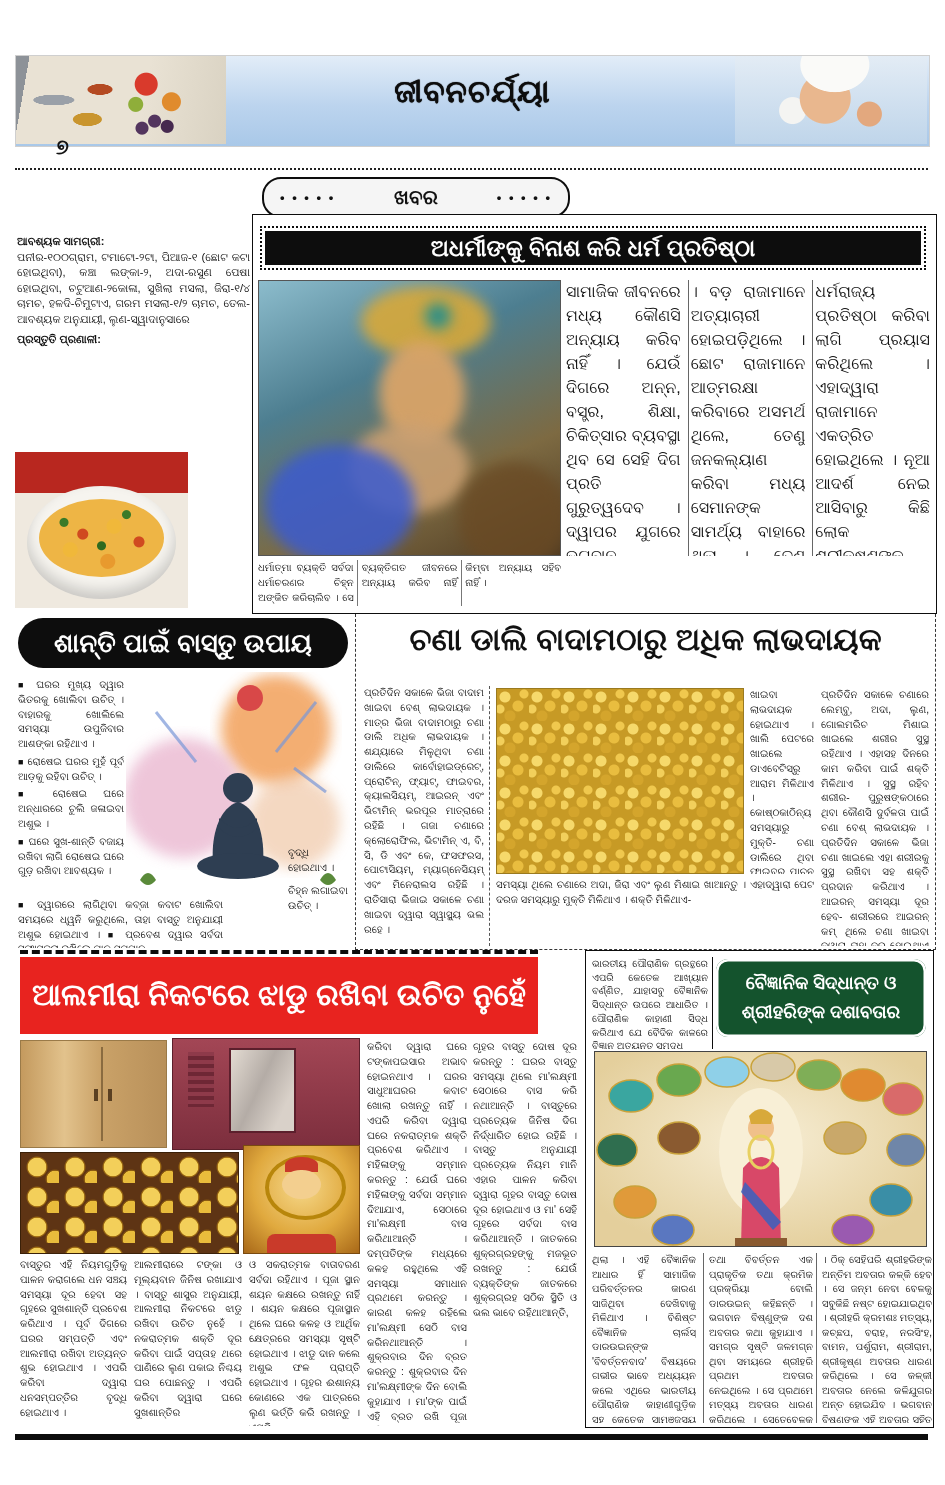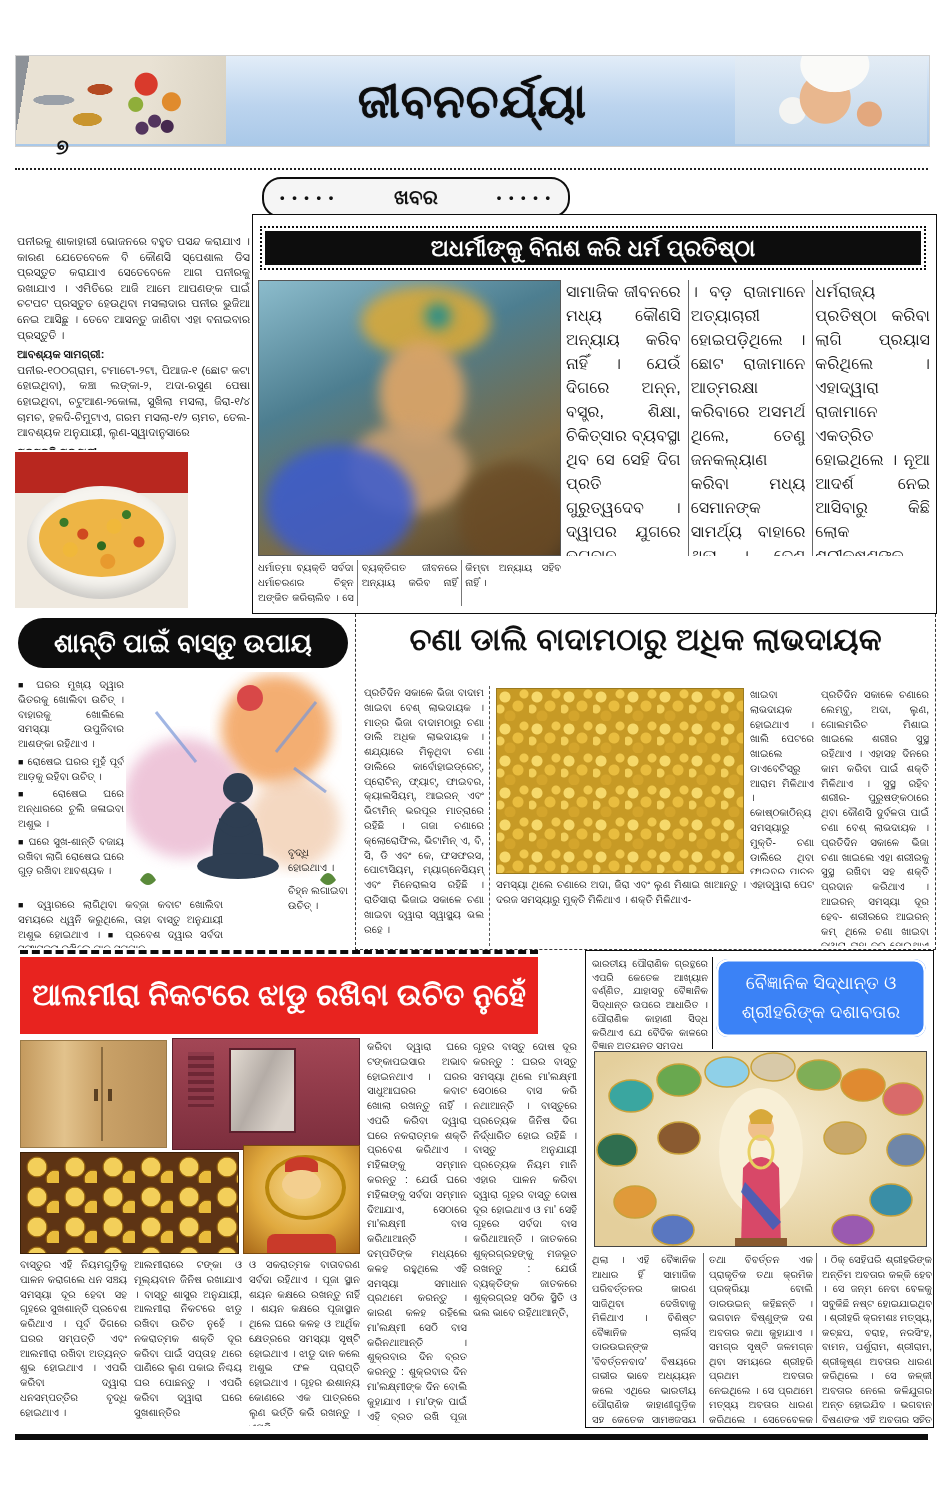--- a/index.html
+++ b/index.html
@@ -3,21 +3,21 @@
 <meta charset="utf-8">
 <style>
   html,body{margin:0;padding:0;background:#888;}
   #page{position:relative;width:945px;height:1485px;background:#ffffff;margin:0 auto;
         font-family:"Liberation Sans","DejaVu Sans",sans-serif;color:#111;overflow:hidden;}
   .abs{position:absolute;}
   .jt{text-align:justify;}
   .clip{overflow:hidden;}
   
   .band{background:linear-gradient(180deg,#e2edf8 0%,#bcd4ee 55%,#a9c8e8 100%);border:1px solid #cfcfcf;}
-  .mast-title{font-size:46px;font-weight:800;letter-spacing:1px;color:#0d0d0d;text-align:center;
+  .mast-title{font-size:31px;font-weight:800;letter-spacing:1px;color:#0d0d0d;text-align:center;
               text-shadow:0 0 1px #000;}
   .mono{font-family:"Liberation Mono","DejaVu Sans Mono",monospace;}
   .dotted-rule{border-top:2px dotted #222;height:0;}
   .photo{overflow:hidden;}
   .mast-left{background:
       radial-gradient(circle at 62% 32%, #d93a2c 0 11px, rgba(0,0,0,0) 12px),
       radial-gradient(circle at 74% 52%, #e08b2d 0 9px, rgba(0,0,0,0) 10px),
       radial-gradient(circle at 57% 55%, #8fae3a 0 7px, rgba(0,0,0,0) 8px),
       radial-gradient(circle at 66% 74%, #53355e 0 6px, rgba(0,0,0,0) 7px),
       radial-gradient(circle at 72% 80%, #46294f 0 6px, rgba(0,0,0,0) 7px),
@@ -97,42 +97,41 @@
       radial-gradient(circle at 34px 26px, #e9bc3c 0 8px, #8f5e10 8.5px, rgba(0,0,0,0) 10px);
       background-size:38px 30px;}
   .kubera{background:radial-gradient(circle at 50% 38%,#f6d88a 0%,#e0a93e 55%,#a86818 100%);}
   .kubera .halo{position:absolute;left:18%;top:8%;width:64%;height:54%;border-radius:50%;
         border:4px solid #b8860b;}
   .kubera .face{position:absolute;left:33%;top:22%;width:34%;height:28%;border-radius:50%;background:#f3cf8f;}
   .kubera .crown{position:absolute;left:36%;top:10%;width:28%;height:14%;border-radius:50% 50% 0 0;background:#c93a2a;}
   .kubera .dhoti{position:absolute;left:20%;bottom:0;width:60%;height:18%;background:#c93a2a;border-radius:8px 8px 0 0;}
   
   .dash-art{border:1.5px solid #0d0d0d;background:#fff;}
-  .blue-box{background:#3b82f6;border-radius:12px;box-shadow:inset 0 0 0 2.5px #fff;
-            color:#fff;font-weight:400;font-size:18px;text-align:center;line-height:1.6;
+  .blue-box{background:#14532d;border-radius:12px;box-shadow:inset 0 0 0 2.5px #fff;
+            color:#fff;font-weight:700;font-size:18px;text-align:center;line-height:1.6;
             display:flex;flex-direction:column;justify-content:center;}
   .thin-sep-r{border-right:1.5px solid #0d0d0d;}
   .bottom-bar{background:#0d0d0d;}
   p{margin:0;}
   .mb4{margin-bottom:4px;}
 </style>
 </head>
 <body>
 
 <div id="page">
 
   <div class="abs band" style="left:15px;top:55px;width:913px;height:90px;"></div>
   <div class="abs photo mast-left" style="left:16px;top:56px;width:210px;height:88px;"></div>
   <div class="abs photo mast-right" style="left:735px;top:56px;width:192px;height:88px;"></div>
   <div class="abs mast-title" style="left:230px;top:74px;width:485px;">ଜୀବନଚର୍ଯ୍ୟା</div>
   <div class="abs mono" style="left:56px;top:136px;font-size:21px;font-weight:700;">୭</div>
   <div class="abs dotted-rule" style="left:15px;top:168px;width:913px;"></div>
 
   <div class="abs body-txt jt clip" style="left:17px;top:234px;width:233px;height:216px;">
-    <p class="mb4">ପନୀରକୁ ଶାକାହାରୀ ଭୋଜନରେ ବହୁତ ପସନ୍ଦ କରାଯାଏ । କାରଣ ଯେତେବେଳେ ବି କୌଣସି ସ୍ପେଶାଲ ଡିସ ପ୍ରସ୍ତୁତ କରାଯାଏ ସେତେବେଳେ ଆଗ ପନୀରକୁ ରଖାଯାଏ । ଏମିତିରେ ଆଜି ଆମେ ଆପଣଙ୍କ ପାଇଁ ଚଟପଟ ପ୍ରସ୍ତୁତ ହେଉଥିବା ମସଲାଦାର ପନୀର ଭୁଜିଆ ନେଇ ଆସିଛୁ । ତେବେ ଆସନ୍ତୁ ଜାଣିବା ଏହା ବନାଇବାର ପ୍ରସ୍ତୁତି ।</p>
     <p style="font-weight:700;">ଆବଶ୍ୟକ ସାମଗ୍ରୀ:</p>
     <p class="mb4">ପନୀର-୧୦୦ଗ୍ରାମ, ଟମାଟୋ-୨ଟା, ପିଆଜ-୧ (ଛୋଟ କଟା ହୋଇଥିବା), କଞ୍ଚା ଲଙ୍କା-୨, ଅଦା-ରସୁଣ ପେଷା ହୋଇଥିବା, ଚଟୁଆଣ-୨କୋଳା, ସୁଖିଲା ମସଲା, ଜିରା-୧/୪ ଚାମଚ, ହଳଦି-ଚିମୁଟାଏ, ଗରମ ମସଲା-୧/୨ ଚାମଚ, ତେଲ-ଆବଶ୍ୟକ ଅନୁଯାୟୀ, ଲୁଣ-ସ୍ୱାଦାନୁସାରେ</p>
     <p style="font-weight:700;">ପ୍ରସ୍ତୁତି ପ୍ରଣାଳୀ:</p>
 
   </div>
   <div class="abs photo paneer-photo" style="left:15px;top:452px;width:173px;height:156px;">
     <div class="bowl"></div>
     <div class="bhujia"></div>
   </div>
 

